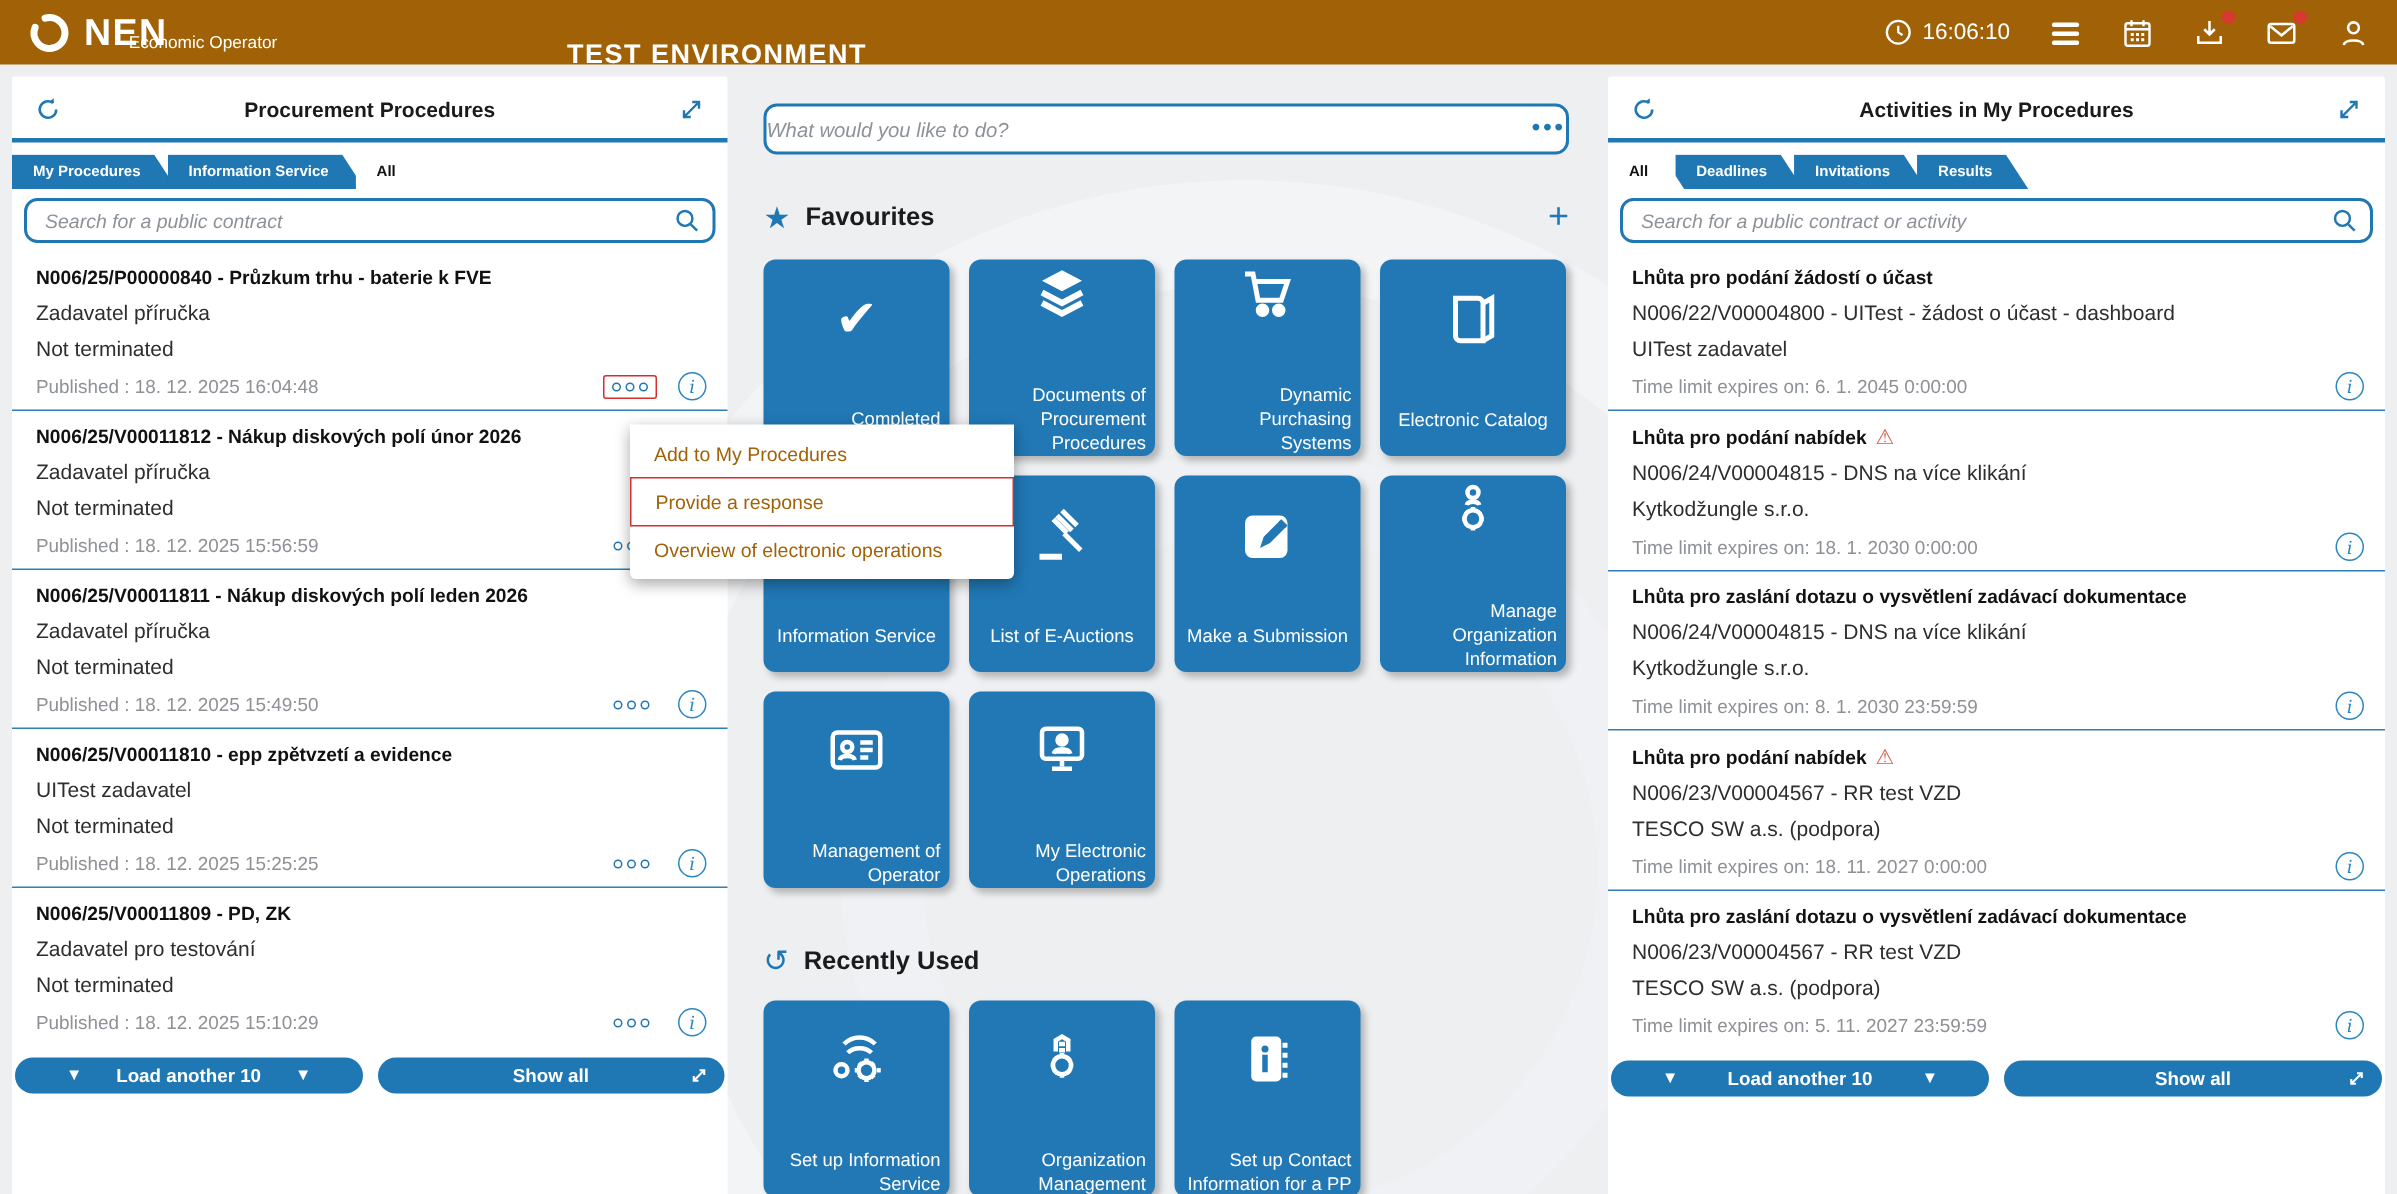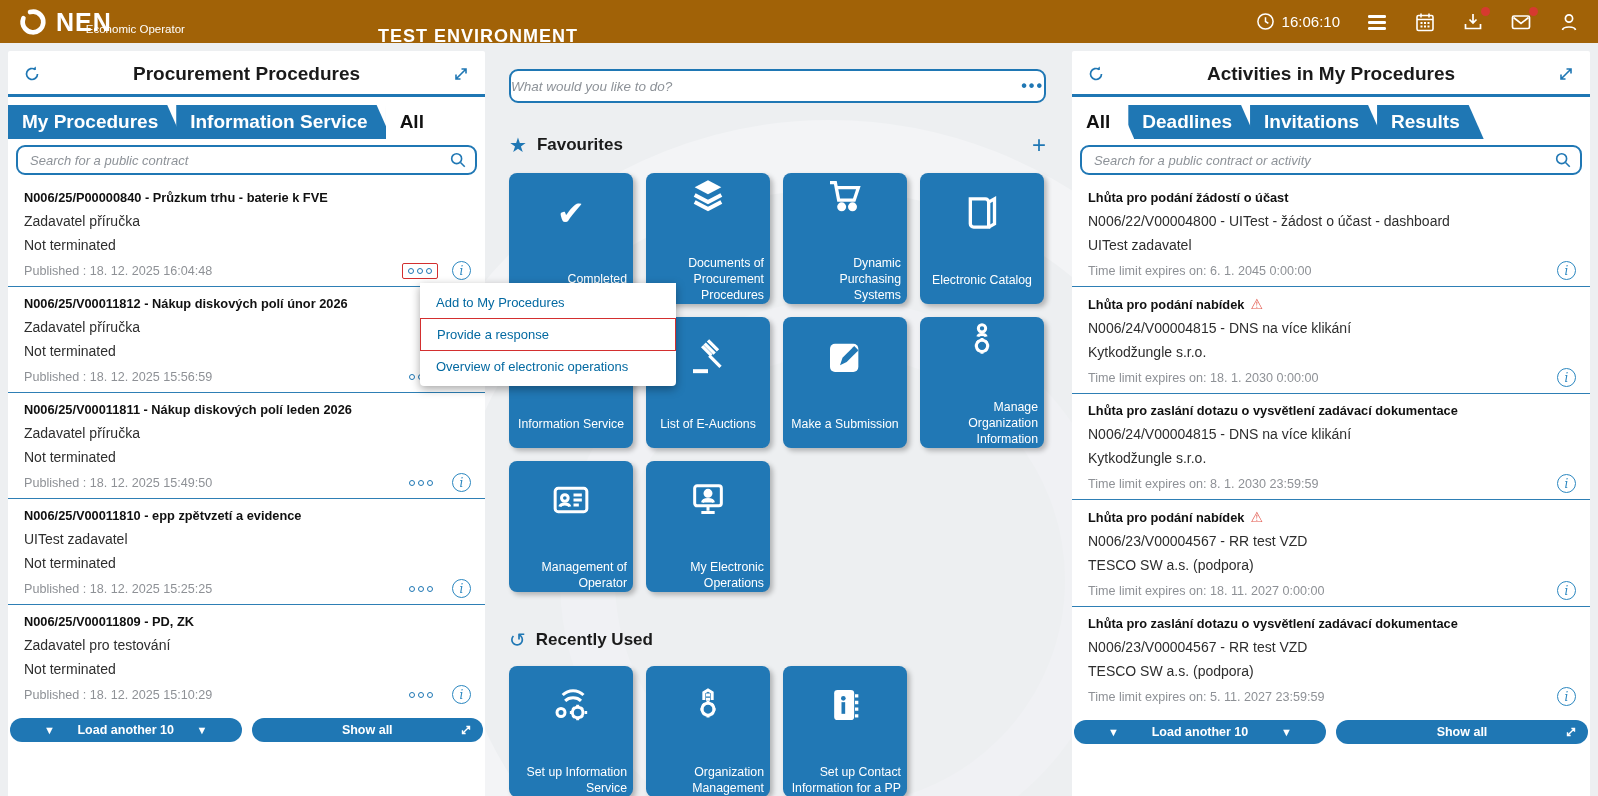--- a/index.html
+++ b/index.html
@@ -24,26 +24,26 @@
   .tb-icon svg { width:22px; height:22px; display:block; }
   .badge { position:absolute; top:-4px; right:-6px; width:9px; height:9px; border-radius:50%; background:#d63a2f; }
   
   .layout { position:relative; z-index:2; display:flex; padding:8px 8px 0 8px; gap:0; }
   .panel { background:#fff; border-radius:2px; position:relative; }
   .left-panel { width:477px; }
   .right-panel { width:518px; }
   .center-col { flex:1; padding:18px 26px 0 24px; }
   
   .p-head { display:flex; align-items:center; padding:12px 14px 9px 14px; border-bottom:3px solid #1f77b4; }
-  .p-title { flex:1; text-align:center; font-size:19px; font-weight:bold; color:#1a1a1a; }
+  .p-title { flex:1; text-align:center; font-size:14px; font-weight:bold; color:#1a1a1a; }
   .icon-btn { width:20px; height:20px; cursor:pointer; }
   .icon-btn svg { width:20px; height:20px; display:block; }
   
   .tabs { display:flex; padding:8px 0 0 0; }
-  .tab { position:relative; font-size:19px; font-weight:bold; color:#fff; background:#1f77b4;
+  .tab { position:relative; font-size:10px; font-weight:bold; color:#fff; background:#1f77b4;
     padding:6px 24px 6px 14px; clip-path:polygon(0 0,calc(100% - 15px) 0,100% 100%,0 100%);
     margin-right:-6px; cursor:pointer; filter:drop-shadow(2px 2px 2px rgba(0,0,0,.25)); }
   .tab.active { background:#fff; color:#111; z-index:2; }
   
   .searchbox { display:flex; align-items:center; margin:6px 8px 4px 8px; border:2px solid #1f77b4;
     border-radius:9px; height:30px; padding:0 8px 0 12px; background:#fff; }
   .searchbox input { flex:1; border:none; outline:none; font-size:13px; font-style:italic; color:#333;
     font-family:"Liberation Sans", sans-serif; background:transparent; }
   .searchbox input::placeholder { color:#8d9298; font-style:italic; }
   .searchbox svg { width:18px; height:18px; }
@@ -86,21 +86,21 @@
   .tile { width:124px; height:131px; background:#2178b5; border-radius:8px; color:#fff;
     display:flex; flex-direction:column; align-items:center; cursor:pointer;
     box-shadow:3px 3px 5px rgba(0,0,0,.25); }
   .tile .t-icon { height:64px; display:flex; align-items:flex-end; justify-content:center; padding-bottom:4px; }
   .tile .t-icon svg { width:40px; height:40px; }
   .tile .t-icon .uni { font-size:34px; line-height:38px; }
   .tile .t-label { font-size:12.3px; text-align:right; line-height:1.3; padding:4px 6px 0 6px;margin-top:32px; }
   
   .ctx { position:absolute; z-index:9; left:420px; top:283px; width:256px; background:#fff;
     border-radius:0 0 4px 4px; box-shadow:0 3px 10px rgba(0,0,0,.35); padding:4px 0; }
-  .ctx-item { font-size:13px; color:#0369a1; padding:8px 16px; cursor:pointer; }
+  .ctx-item { font-size:13px; color:#a16207; padding:8px 16px; cursor:pointer; }
   .ctx-item.red { border:1.6px solid #d32f2f; }
 </style>
 </head>
 <body>
 
 <div class="watermark"></div>
 <div class="watermark2"></div>
 
 <header class="topbar">
   <div class="logo-wrap">

